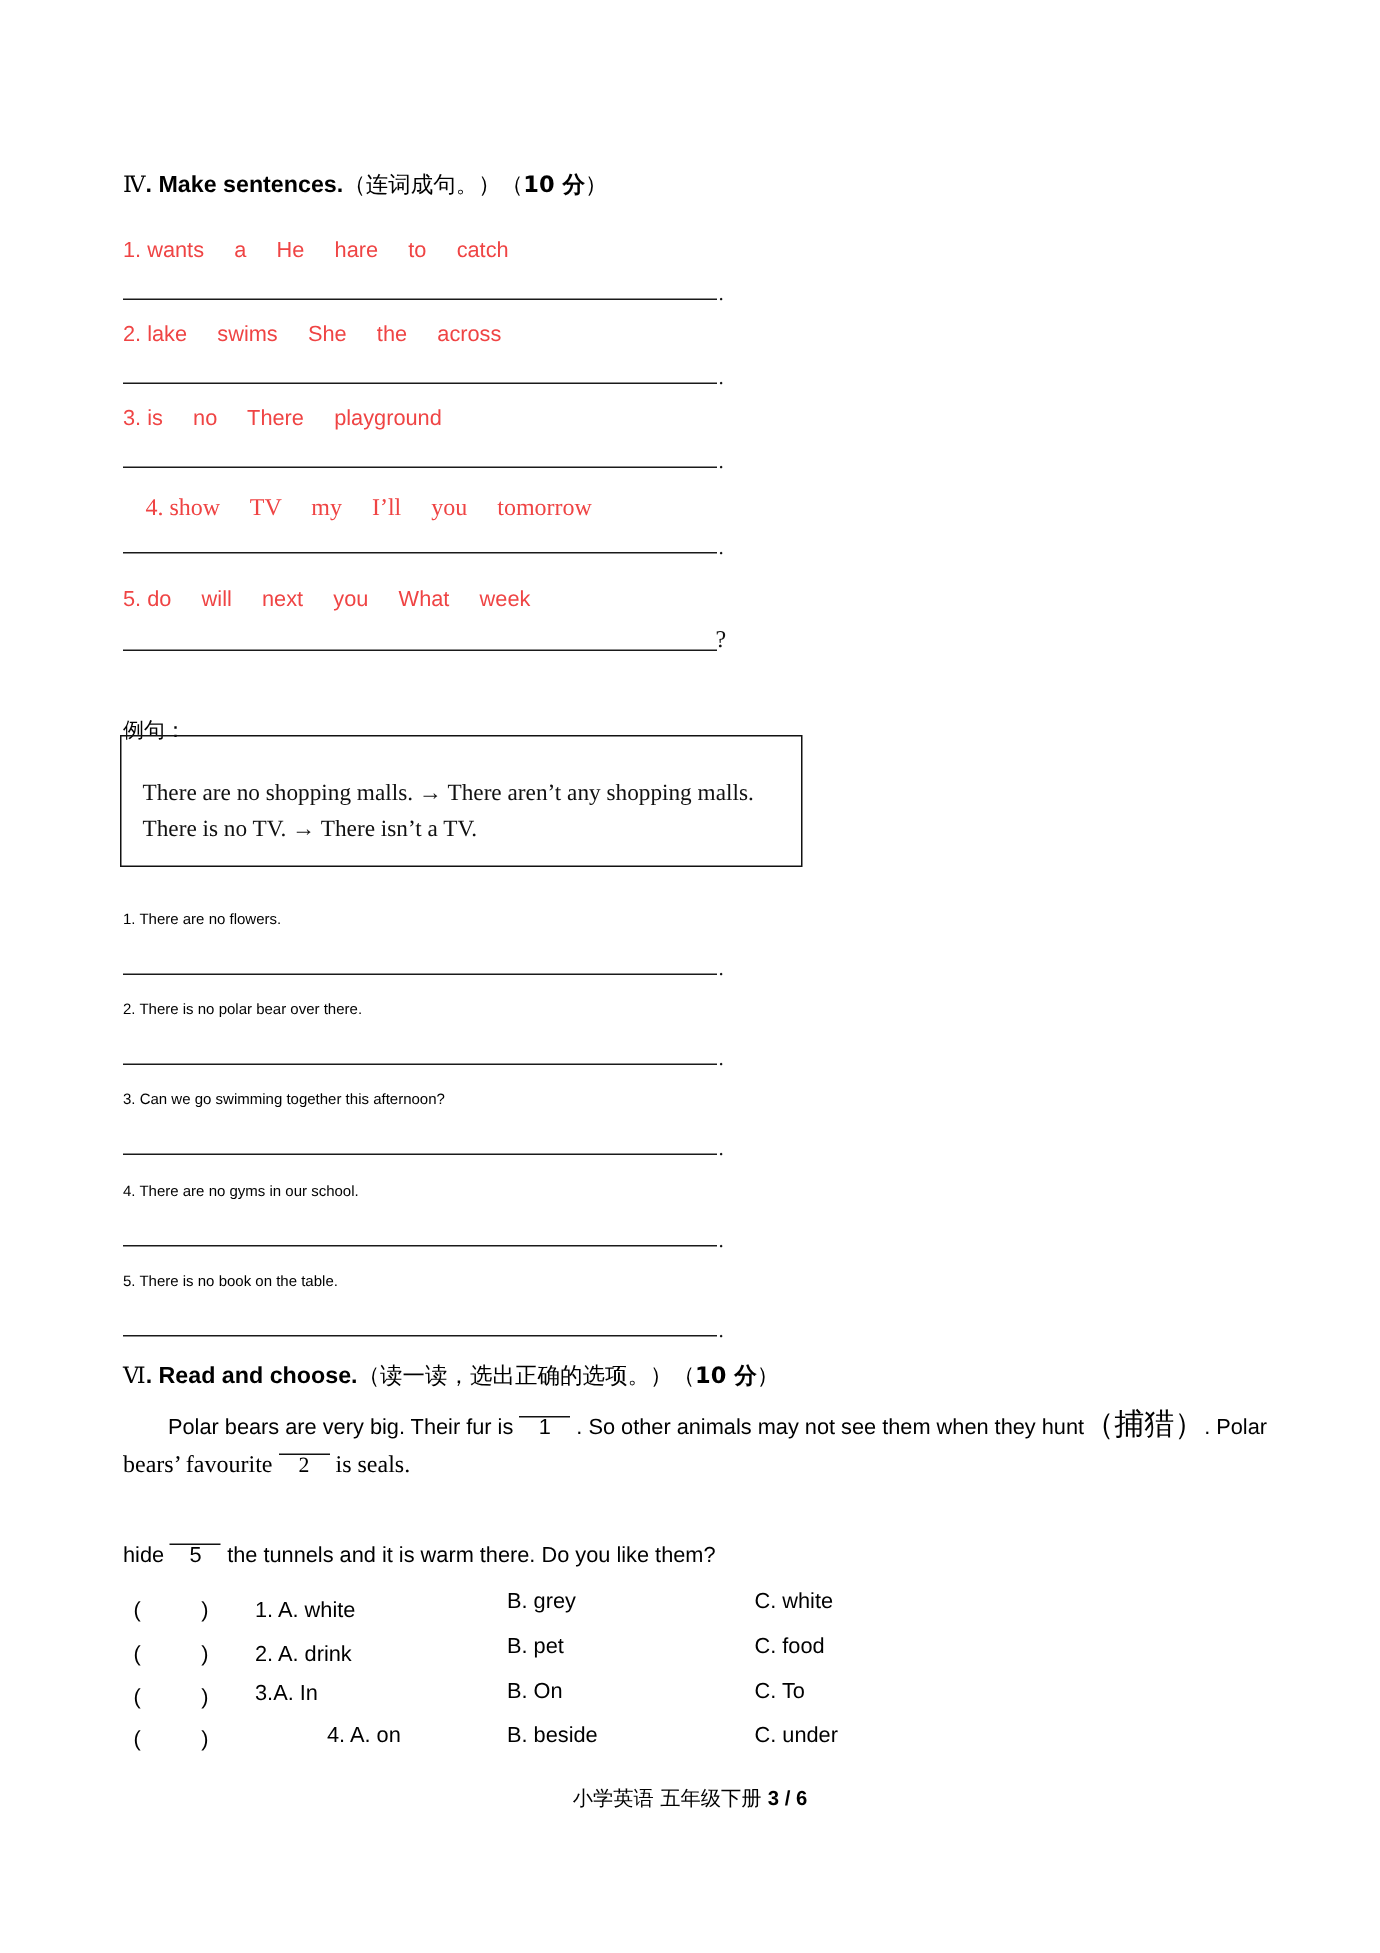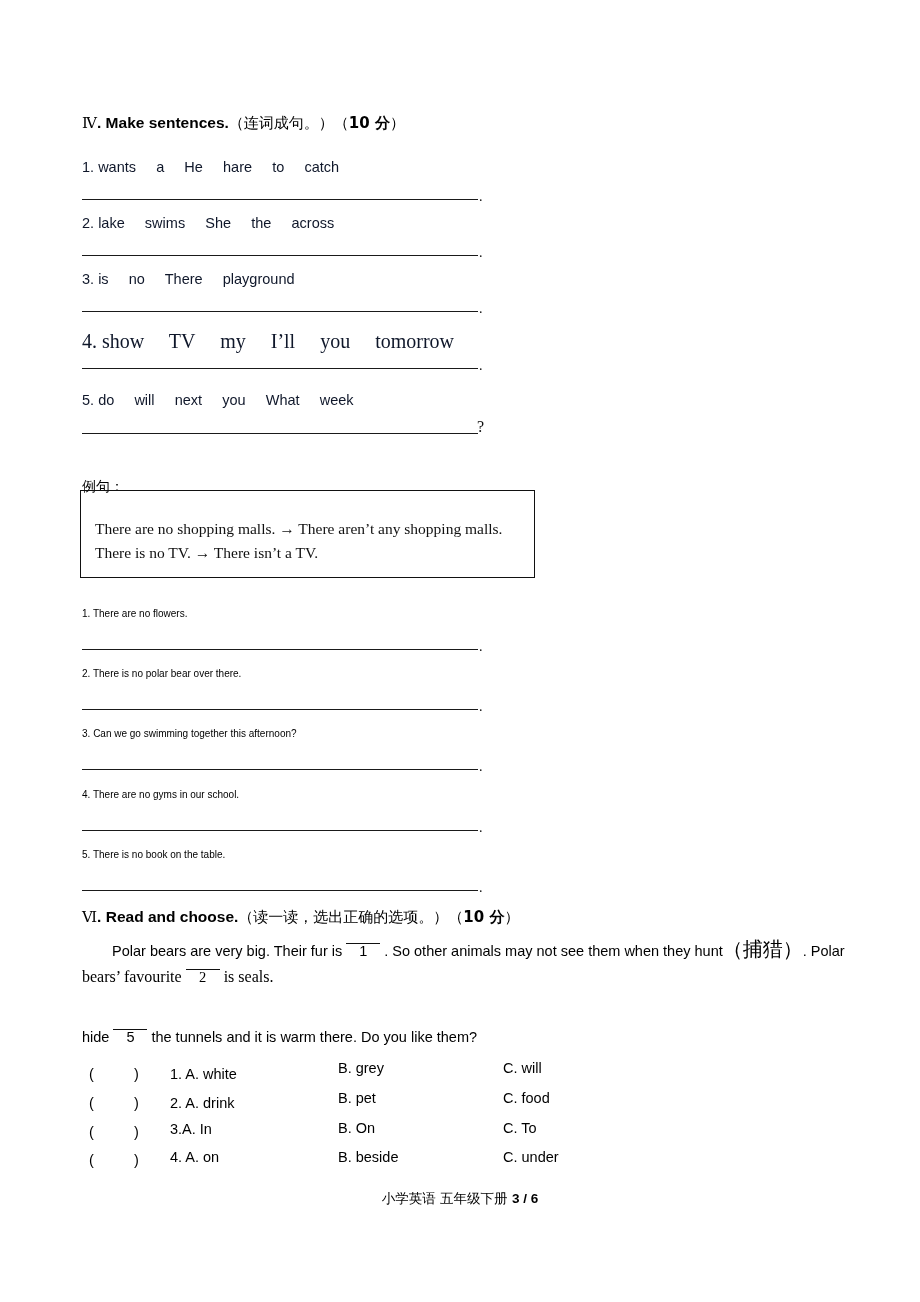--- a/index.html
+++ b/index.html
@@ -47,25 +47,26 @@
     font-weight: normal;
   }
   .sec-head .score b { font-weight: bold; }
 
   
   .scram {
     position: absolute;
     left: 82px;
     font-size: 14.5px;
     white-space: pre;
-    color: #0f172a;
+    color: #ef4444;
   }
   .scram.serif {
     font-family: "Liberation Serif", serif;
-    font-size: 20px;
+    font-size: 16px;
+    margin-left: 15px;
   }
 
   
   .rule {
     position: absolute;
     left: 82px;
     width: 396px;
     border-bottom: 1.3px solid #1a1a1a;
     height: 0;
   }
@@ -234,32 +235,32 @@
   </div>
 
 
   <div class="psg" style="left:82px; top:1029px;">
     <span>hide</span><span class="blank">5</span><span>the tunnels and it is warm there. Do you like them?</span>
   </div>
 
   <div class="mc-paren" style="left:89px; top:1066px;">(          )</div>
   <div class="mc-a" style="top:1066px;">1. A. white</div>
   <div class="mc-b" style="top:1060px;">B. grey</div>
-  <div class="mc-c" style="top:1060px;">C. will</div>
+  <div class="mc-c" style="top:1060px;">C. white</div>
 
   <div class="mc-paren" style="left:89px; top:1095px;">(          )</div>
   <div class="mc-a" style="top:1095px;">2. A. drink</div>
   <div class="mc-b" style="top:1090px;">B. pet</div>
   <div class="mc-c" style="top:1090px;">C. food</div>
 
   <div class="mc-paren" style="left:89px; top:1124px;">(          )</div>
   <div class="mc-a" style="top:1121px;">3.A. In</div>
   <div class="mc-b" style="top:1120px;">B. On</div>
   <div class="mc-c" style="top:1120px;">C. To</div>
 
   <div class="mc-paren" style="left:89px; top:1152px;">(          )</div>
-  <div class="mc-a" style="top:1149px;">4. A. on</div>
+  <div class="mc-a" style="top:1149px;margin-left:48px;">4. A. on</div>
   <div class="mc-b" style="top:1149px;">B. beside</div>
   <div class="mc-c" style="top:1149px;">C. under</div>
 
   <div class="footer"><span>小学英语  五年级下册 </span><b>3 / 6</b></div>
 
 </div>
 
 </body></html>

